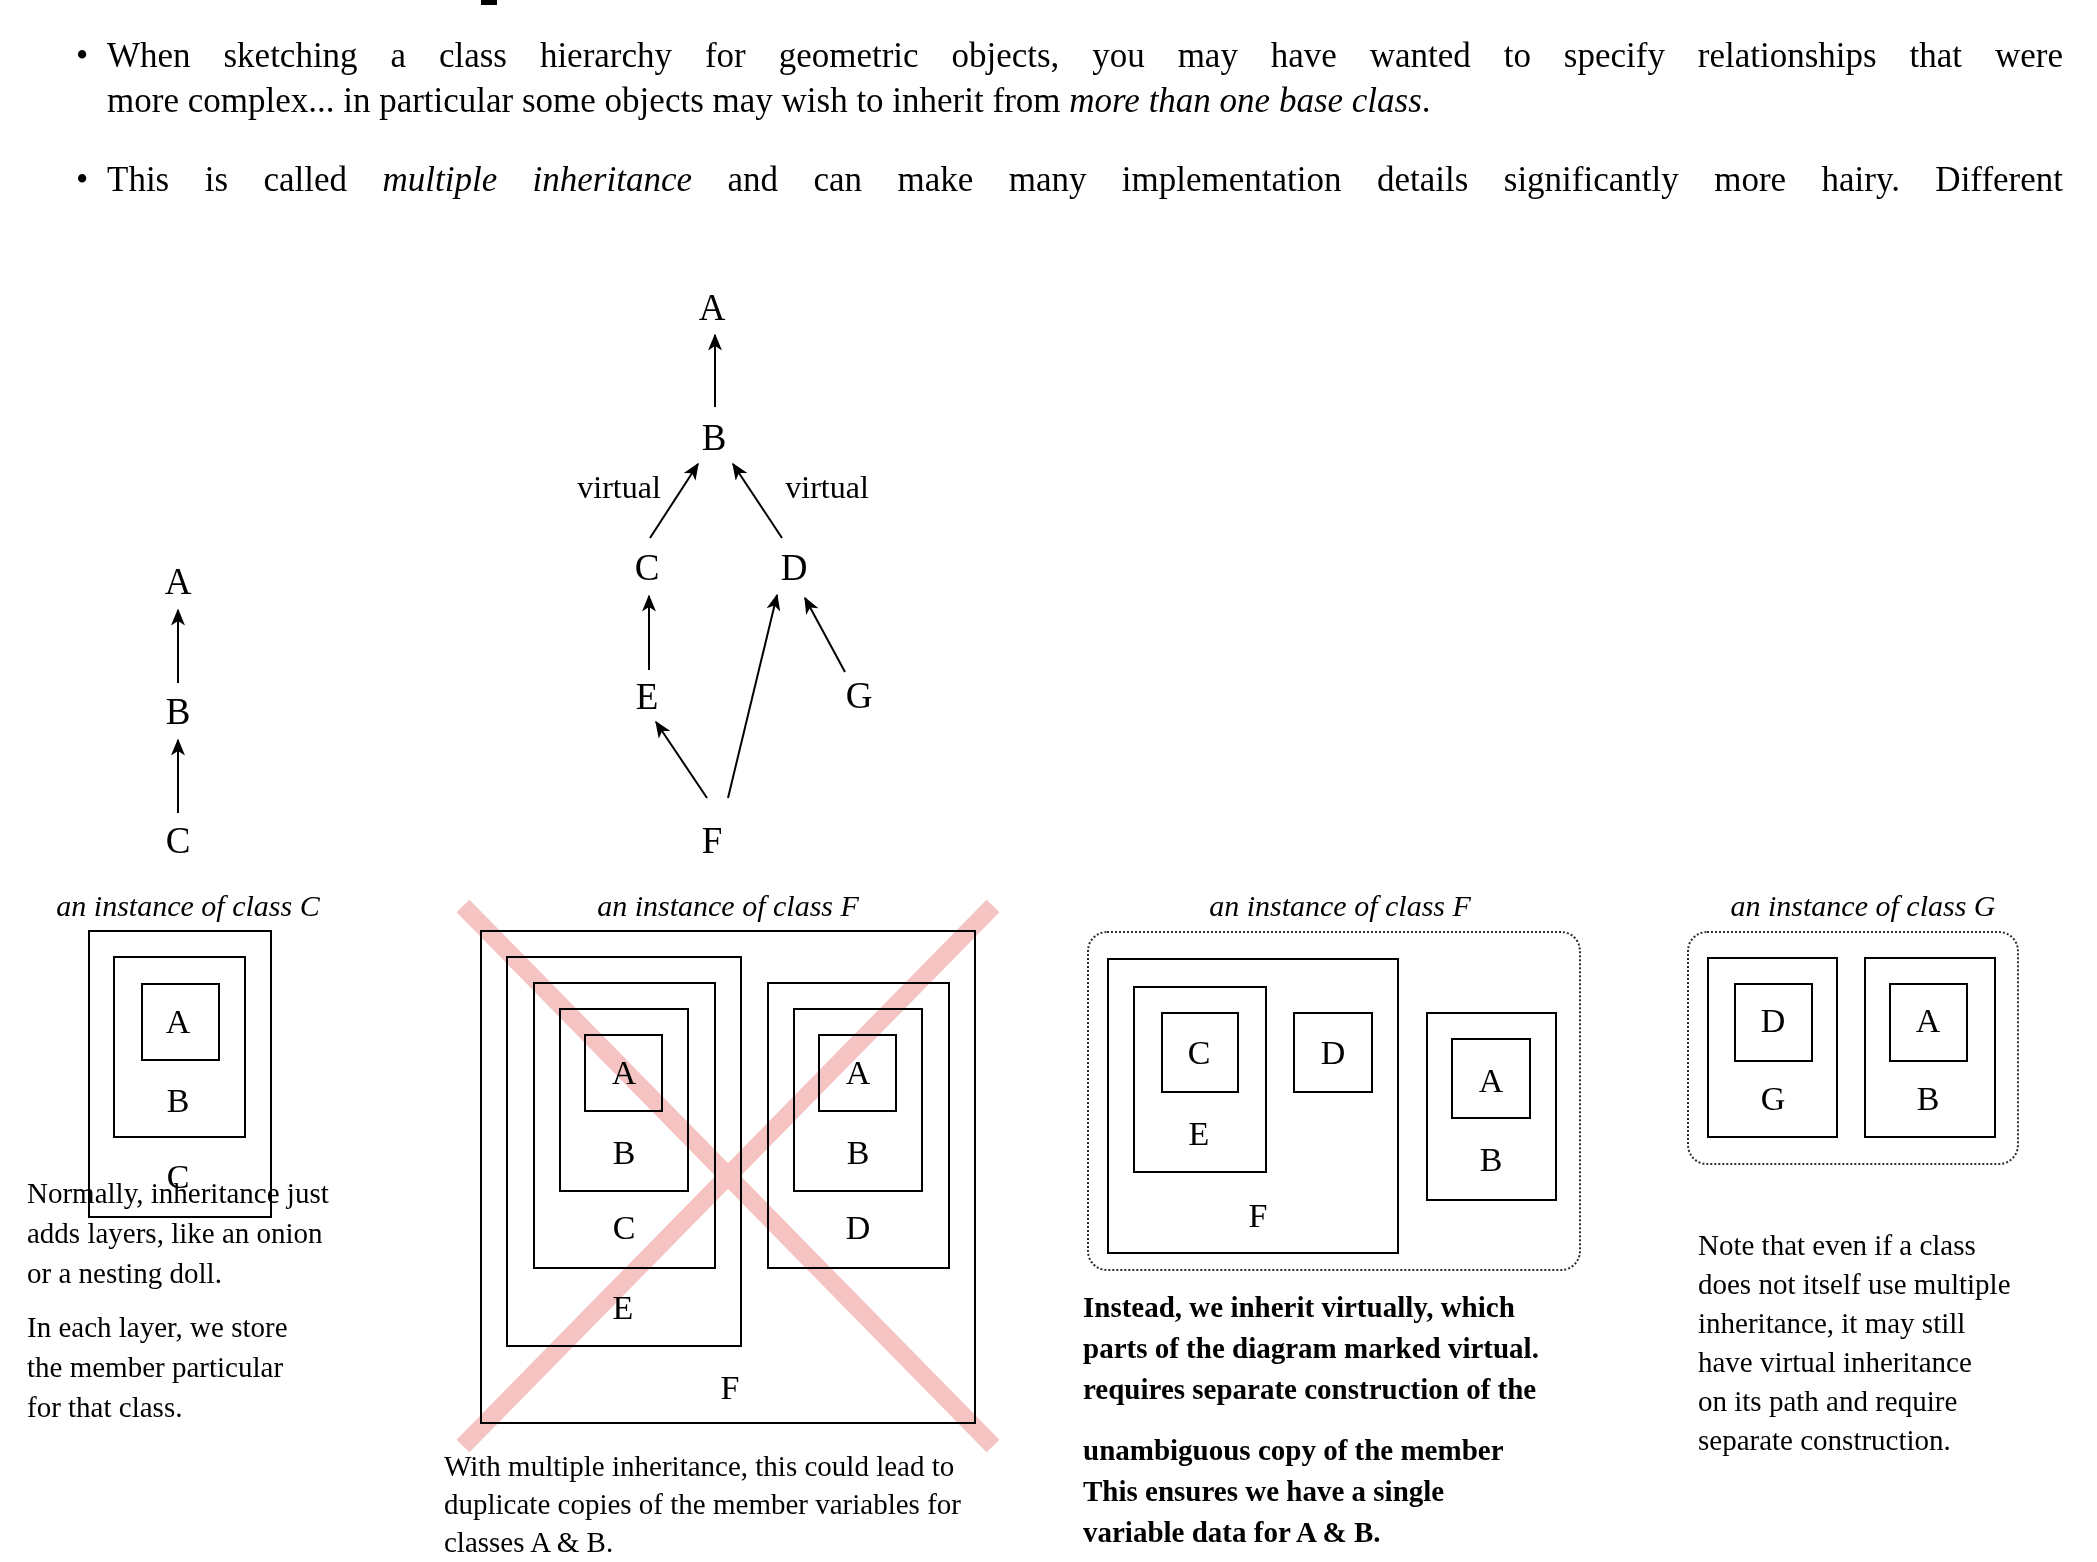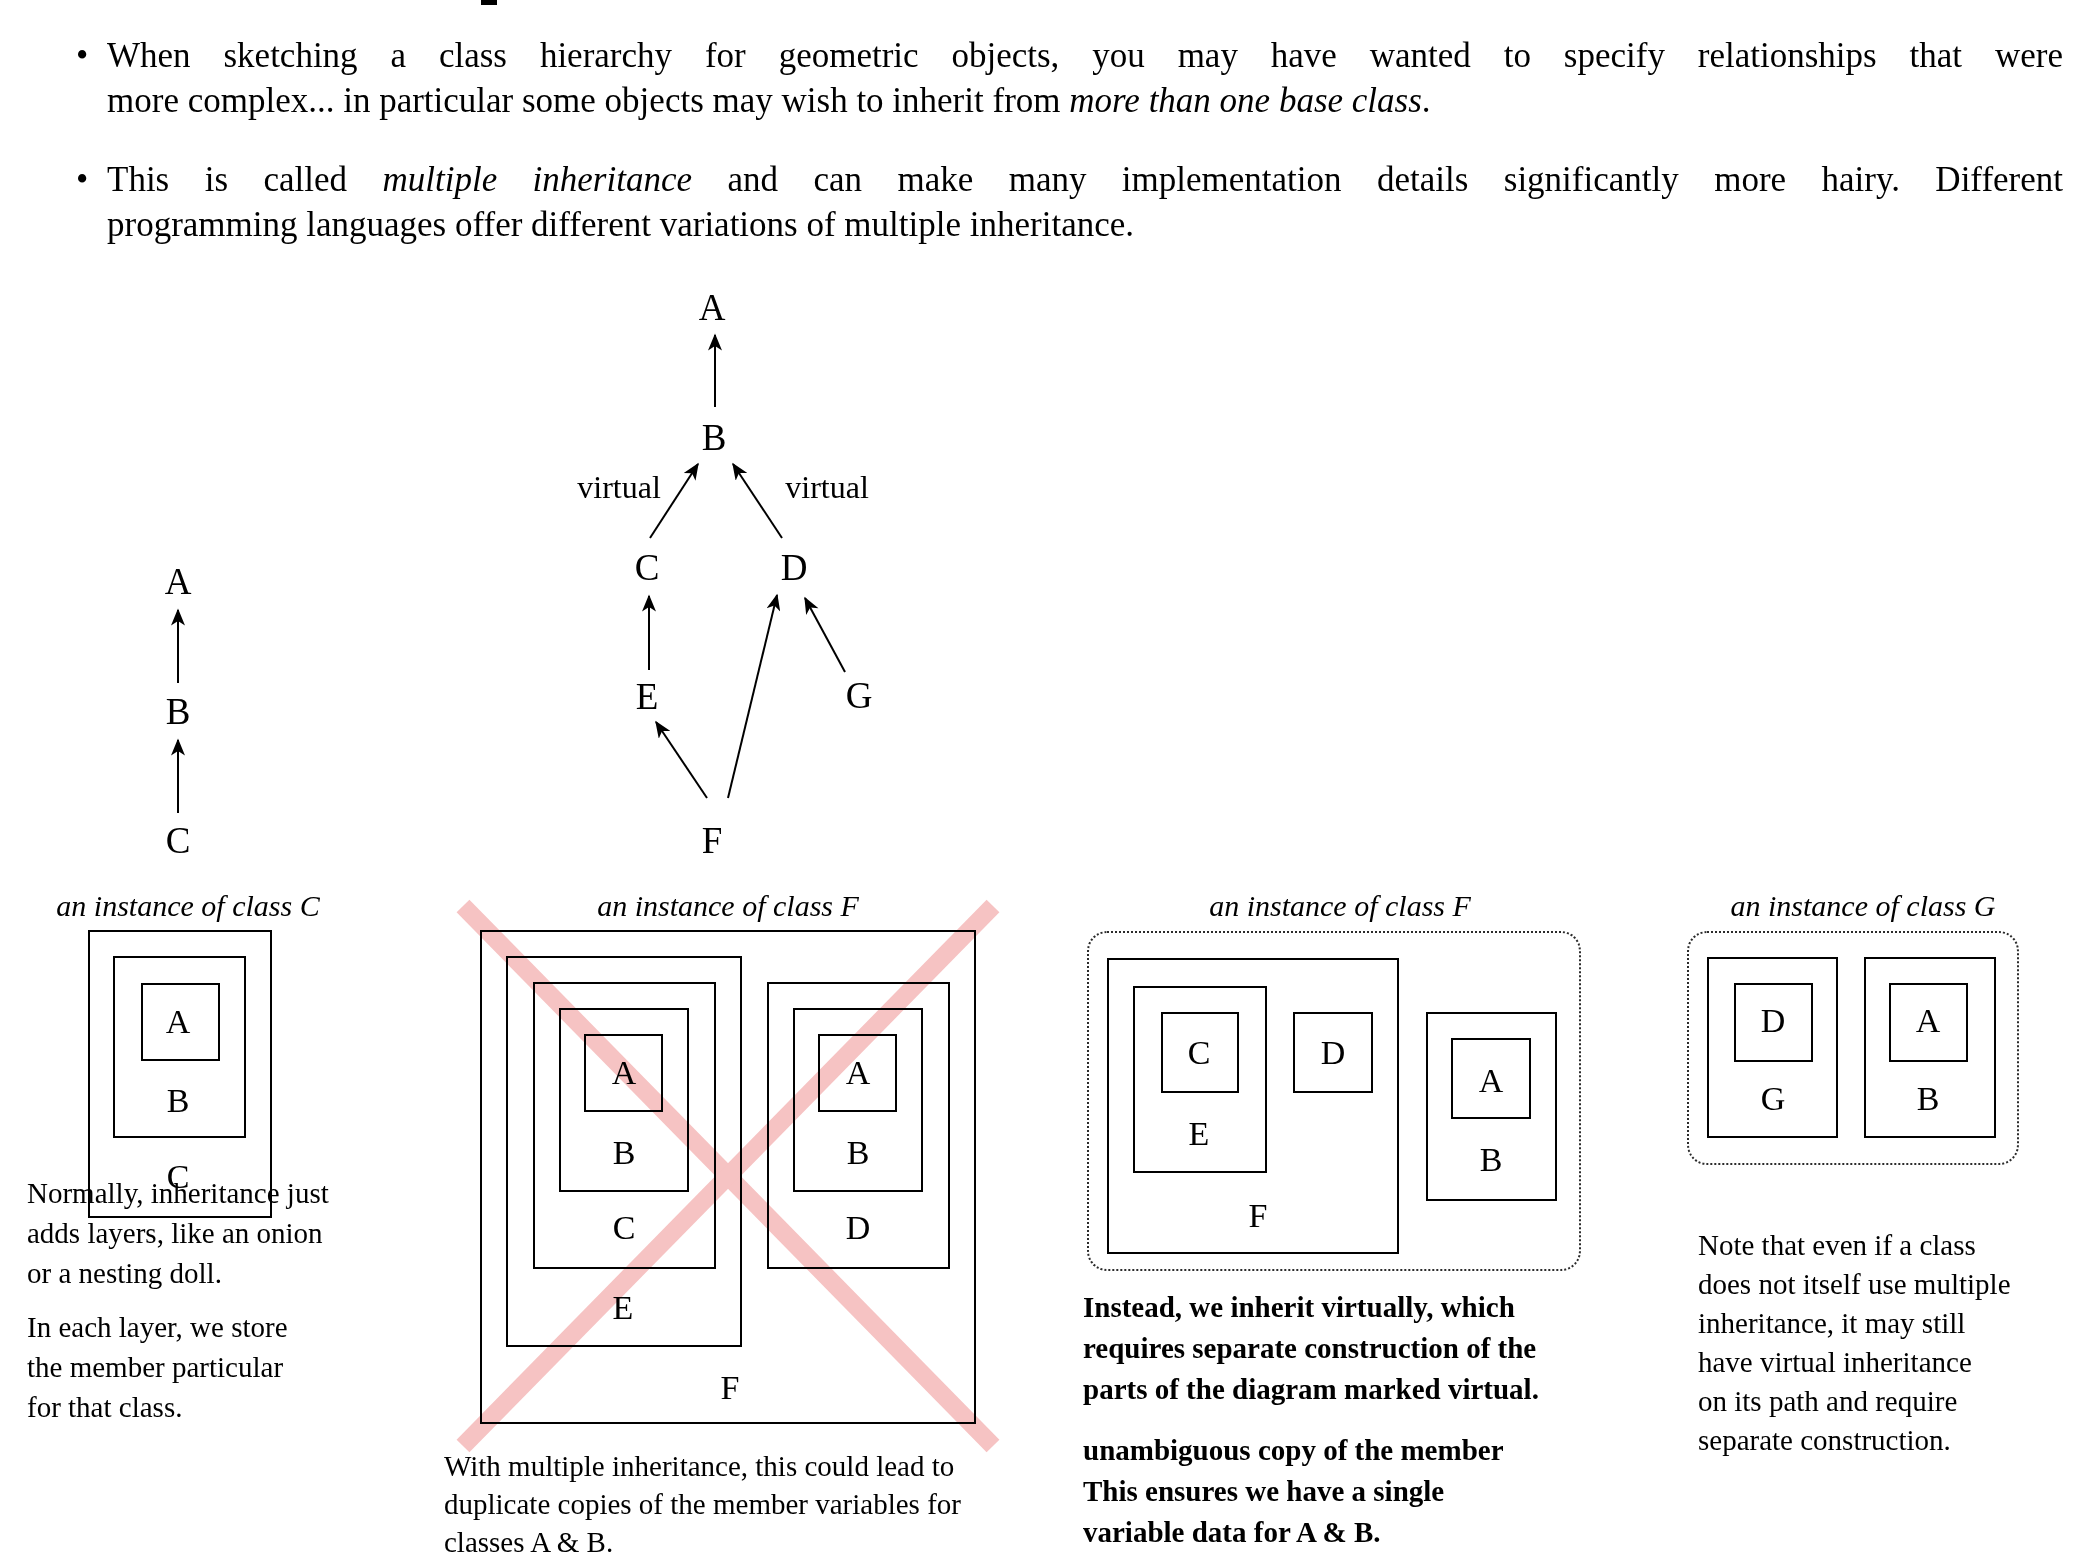--- a/index.html
+++ b/index.html
@@ -41,21 +41,20 @@
 
   <div class="bullet-dot" style="left:76px; top:33px;">•</div>
   <div class="bullet-text" style="left:107px; top:33px;">
     <div class="jline">When sketching a class hierarchy for geometric objects, you may have wanted to specify relationships that were</div>
     <div><span>more complex... in particular some objects may wish to inherit from </span><span class="it">more than one base class</span><span>.</span></div>
   </div>
 
   <div class="bullet-dot" style="left:76px; top:157px;">•</div>
   <div class="bullet-text" style="left:107px; top:157px;">
     <div class="jline"><span>This is called </span><span class="it">multiple inheritance</span><span> and can make many implementation details significantly more hairy. Different</span></div>
-    <div>programming languages offer different variations of multiple inheritance.</div>
   </div>
 
   <svg class="arrow-layer" width="2097" height="1562" viewBox="0 0 2097 1562">
     <defs>
       <marker id="ah" viewBox="0 0 12 10" refX="11" refY="5" markerWidth="21" markerHeight="14" orient="auto" markerUnits="userSpaceOnUse">
         <path d="M0,0 L12,5 L0,10 L3.2,5 Z" fill="#000"></path>
       </marker>
     </defs>
 
     <g id="cross-group" stroke="#f6c3c3" stroke-width="18">
@@ -149,22 +148,22 @@
   <span class="blabel" style="left:1199px; top:1053px;">C</span>
   <span class="blabel" style="left:1333px; top:1053px;">D</span>
   <span class="blabel" style="left:1199px; top:1134px;">E</span>
   <span class="blabel" style="left:1491px; top:1081px;">A</span>
   <span class="blabel" style="left:1491px; top:1160px;">B</span>
   <span class="blabel" style="left:1258px; top:1216px;">F</span>
 
   <div class="caption lh41" style="left:1083px; top:1287px;font-weight:bold;">
     <div class="para">
         <div>Instead, we inherit virtually, which</div>
+        <div>parts of the diagram marked virtual.</div>
         <div>requires separate construction of the</div>
-        <div>parts of the diagram marked virtual.</div>
       </div>
     <div class="para gap20">
         <div>unambiguous copy of the member</div>
         <div>This ensures we have a single</div>
         <div>variable data for A &amp; B.</div>
       </div>
   </div>
 
   <div class="dtitle" style="left:1863px; top:889px;">an instance of class G</div>
   <div class="dotted" style="left:1687px; top:931px; width:332px; height:234px;"></div>

